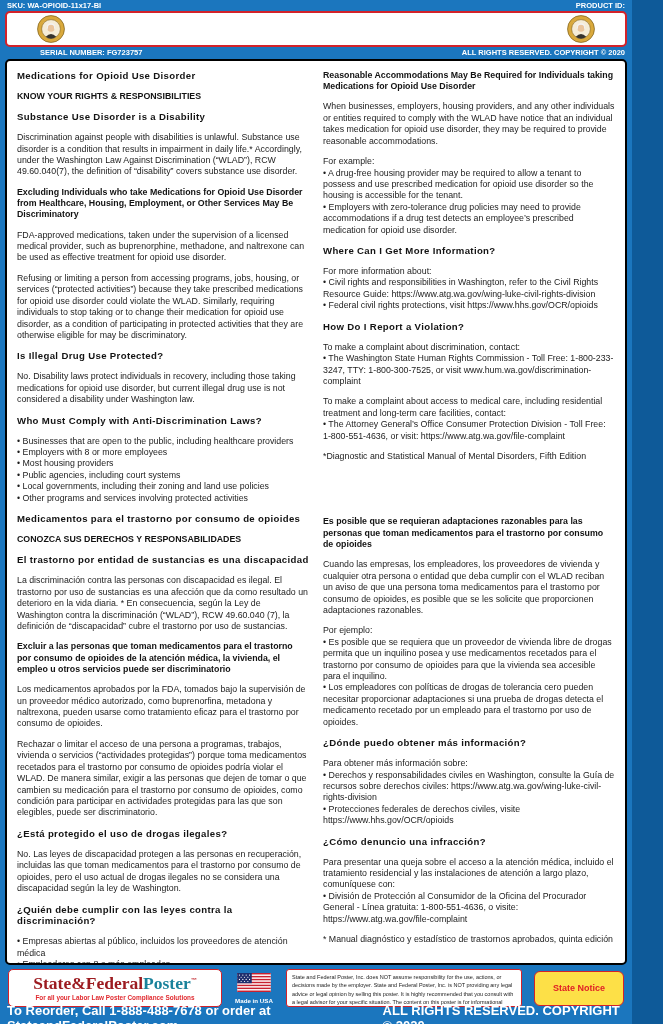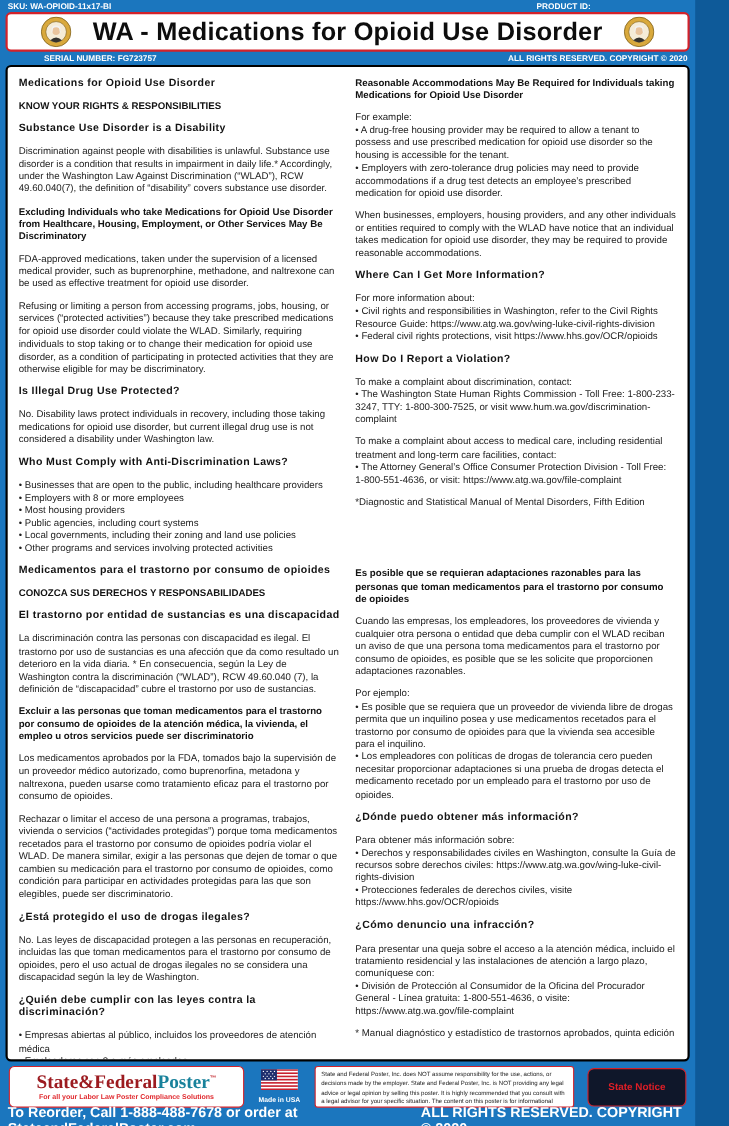--- a/index.html
+++ b/index.html
@@ -1,21 +1,21 @@
 <!DOCTYPE html>
 <html><head>
 <meta charset="utf-8">
 <style>
   html,body{margin:0;padding:0;background:#0e5a99;}
   .page{position:relative;width:632px;height:1024px;background:#1B76BE;
     font-family:"Liberation Sans","DejaVu Sans",sans-serif;display:flex;flex-direction:column;overflow:hidden;}
   
   .bar{display:flex;justify-content:space-between;align-items:center;padding:0 7px;color:#fff;font-weight:bold;}
   .topbar{height:12px;font-size:7.5px;}
-  .topbar .product{margin-right:88px;}
+  .topbar .product{}
   .serialbar{height:13px;font-size:7.5px;padding-left:40px;}
   .bottombar{height:13px;font-size:13px;}
   
   .header-box{margin:0 5px;background:#fff;border:2px solid #D3222A;border-radius:5px;height:32px;
     display:flex;align-items:center;justify-content:center;position:relative;flex:0 0 auto;}
   .header-title{font-size:23px;font-weight:bold;color:#0d0d0d;letter-spacing:.2px;white-space:nowrap;}
   .seal{position:absolute;top:2px;}
   .seal.left{left:30px;} .seal.right{right:30px;}
   
   .main{margin:0 5px;background:#fff;border:2px solid #000000;border-radius:5px;flex:1 1 auto;
@@ -30,21 +30,21 @@
   .logo-box{width:212px;height:36px;background:#fff;border:1.5px solid #D3222A;border-radius:5px;
     display:flex;flex-direction:column;align-items:center;justify-content:center;flex:0 0 auto;}
   .logo-line{font-family:"Liberation Serif","DejaVu Serif",serif;font-weight:bold;font-size:17.5px;line-height:1;}
   .logo-part1{color:#9C1B20;} .logo-part2{color:#19829B;}
   .logo-tm{color:#C1272D;font-size:6px;vertical-align:super;font-family:"Liberation Sans",sans-serif;}
   .logo-tagline{color:#E02A2F;font-size:6.4px;font-weight:bold;margin-top:2px;white-space:nowrap;}
   .flag-unit{width:48px;display:flex;flex-direction:column;align-items:center;flex:0 0 auto;}
   .made-in{color:#fff;font-size:6.2px;font-weight:bold;margin-top:1px;white-space:nowrap;}
   .disclaimer-box{flex:1 1 auto;background:#fff;border:1px solid #D3222A;border-radius:3px;
     padding:3px 5px;font-size:5.5px;line-height:1.5;color:#222;height:30px;overflow:hidden;}
-  .notice-box{width:88px;height:33px;background:#0f172a;border:1.5px solid #D3222A;border-radius:6px;
+  .notice-box{width:88px;height:33px;background:#fde047;border:1.5px solid #D3222A;border-radius:6px;
     display:flex;align-items:center;justify-content:center;color:#E01E26;font-weight:bold;font-size:9px;
     margin-left:4px;flex:0 0 auto;}
 </style>
 </head>
 <body>
 
 <div class="page">
 
   <div class="bar topbar">
     <span>SKU: WA-OPIOID-11x17-BI</span>
@@ -55,21 +55,20 @@
     <span class="seal left">
       <svg width="28" height="28" viewBox="0 0 40 40">
         <circle cx="20" cy="20" r="19.2" fill="#D9A93C"></circle>
         <circle cx="20" cy="20" r="19.2" fill="none" stroke="#7A5C17" stroke-width="1"></circle>
         <circle cx="20" cy="20" r="13.4" fill="#F5ECD7" stroke="#7A5C17" stroke-width="0.8"></circle>
         <path d="M12.5 31 Q20 23.5 27.5 31 Q24 33.8 20 33.8 Q16 33.8 12.5 31 Z" fill="#35332e"></path>
         <circle cx="20" cy="18.5" r="5.4" fill="#E9C49D"></circle>
         <path d="M14.3 17.5 Q13.8 11.8 20 11.8 Q26.2 11.8 25.7 17.5 Q26.8 19.5 25.2 21.6 L24.3 18 Q24.7 13.8 20 13.8 Q15.3 13.8 15.7 18 L14.8 21.6 Q13.2 19.5 14.3 17.5 Z" fill="#F2F2F2"></path>
       </svg>
     </span>
-    <span class="header-title">WA - Medications for Opioid Use Disorder</span>
     <span class="seal right">
       <svg width="28" height="28" viewBox="0 0 40 40">
         <circle cx="20" cy="20" r="19.2" fill="#D9A93C"></circle>
         <circle cx="20" cy="20" r="19.2" fill="none" stroke="#7A5C17" stroke-width="1"></circle>
         <circle cx="20" cy="20" r="13.4" fill="#F5ECD7" stroke="#7A5C17" stroke-width="0.8"></circle>
         <path d="M12.5 31 Q20 23.5 27.5 31 Q24 33.8 20 33.8 Q16 33.8 12.5 31 Z" fill="#35332e"></path>
         <circle cx="20" cy="18.5" r="5.4" fill="#E9C49D"></circle>
         <path d="M14.3 17.5 Q13.8 11.8 20 11.8 Q26.2 11.8 25.7 17.5 Q26.8 19.5 25.2 21.6 L24.3 18 Q24.7 13.8 20 13.8 Q15.3 13.8 15.7 18 L14.8 21.6 Q13.2 19.5 14.3 17.5 Z" fill="#F2F2F2"></path>
       </svg>
     </span>
@@ -110,24 +109,24 @@
         <div class="blk-hA">¿Quién debe cumplir con las leyes contra la discriminación?</div>
         <div class="blk-p">• Empresas abiertas al público, incluidos los proveedores de atención médica
 • Empleadores con 8 o más empleados
 • La mayoría de los proveedores de vivienda
 • Agencias públicas, incluidos los sistemas judiciales
 • Gobiernos locales, incluidas sus políticas de zonificación y uso de la tierra
 • Otros programas y servicios que involucran actividades protegidas</div>
       </div>
     <div class="col">
         <div class="blk-hB">Reasonable Accommodations May Be Required for Individuals taking Medications for Opioid Use Disorder</div>
+        <div class="blk-p">When businesses, employers, housing providers, and any other individuals or entities required to comply with the WLAD have notice that an individual takes medication for opioid use disorder, they may be required to provide reasonable accommodations.</div>
         <div class="blk-p">For example:
 • A drug-free housing provider may be required to allow a tenant to possess and use prescribed medication for opioid use disorder so the housing is accessible for the tenant.
 • Employers with zero-tolerance drug policies may need to provide accommodations if a drug test detects an employee’s prescribed medication for opioid use disorder.</div>
-        <div class="blk-p">When businesses, employers, housing providers, and any other individuals or entities required to comply with the WLAD have notice that an individual takes medication for opioid use disorder, they may be required to provide reasonable accommodations.</div>
         <div class="blk-hA">Where Can I Get More Information?</div>
         <div class="blk-p">For more information about:
 • Civil rights and responsibilities in Washington, refer to the Civil Rights Resource Guide: https://www.atg.wa.gov/wing-luke-civil-rights-division
 • Federal civil rights protections, visit https://www.hhs.gov/OCR/opioids</div>
         <div class="blk-hA">How Do I Report a Violation?</div>
         <div class="blk-p">To make a complaint about discrimination, contact:
 • The Washington State Human Rights Commission - Toll Free: 1-800-233-3247, TTY: 1-800-300-7525, or visit www.hum.wa.gov/discrimination-complaint</div>
         <div class="blk-p">To make a complaint about access to medical care, including residential treatment and long-term care facilities, contact:
 • The Attorney General’s Office Consumer Protection Division - Toll Free: 1-800-551-4636, or visit: https://www.atg.wa.gov/file-complaint</div>
         <div class="blk-p">*Diagnostic and Statistical Manual of Mental Disorders, Fifth Edition</div>

